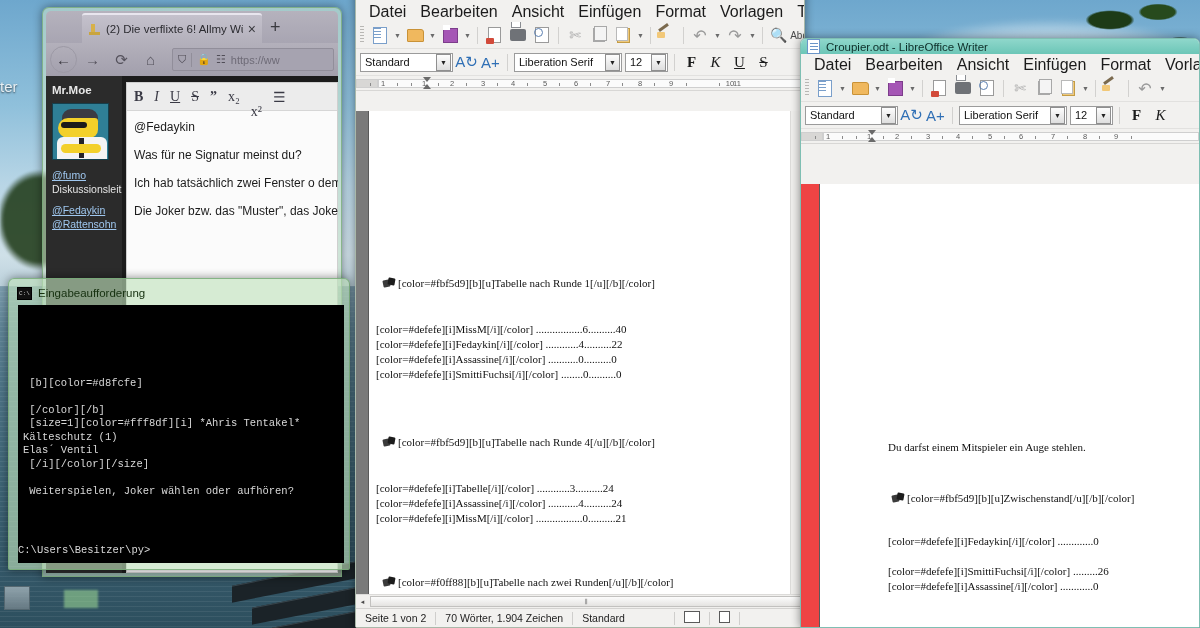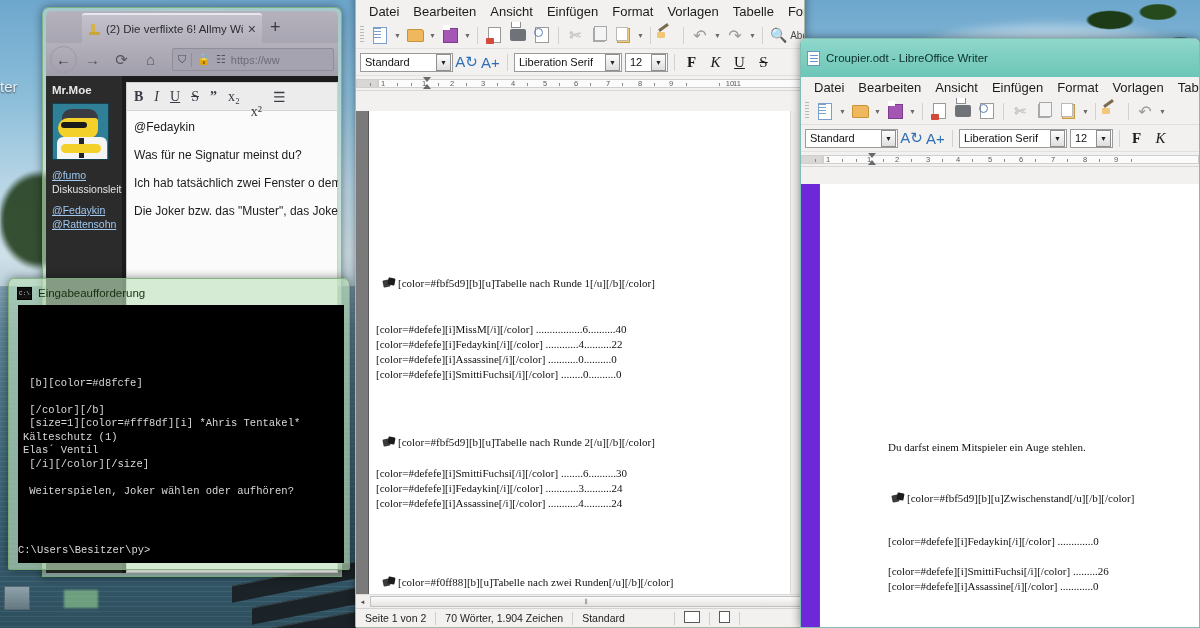--- a/index.html
+++ b/index.html
@@ -167,33 +167,33 @@
   #lo1 {
     left:355px; top:-18px; width:450px; height:646px;
     background:#f2f1ef; border:1px solid #a9b8a9;
   }
   #lo2 {
     left:800px; top:38px; width:400px; height:590px;
     background:#f2f1ef; border:1px solid #7fbfb3;
     border-radius:6px 6px 0 0;
   }
   .lo-titlebar {
-    height:38px; display:flex; align-items:center; gap:6px; padding:0 6px;
+    height:15px; display:flex; align-items:center; gap:6px; padding:0 6px;
     background:linear-gradient(180deg,#8fd7cb,#6cc6b7);
     border-radius:5px 5px 0 0;
     font-size:11.5px; color:#0d2e29;
   }
   .lo-title-icon {
     width:13px; height:15px; background:#fff; border:1px solid #6a95c8; position:relative;
   }
   .lo-title-icon::after{ content:""; position:absolute; left:2px; top:3px; width:8px; height:1px;
     box-shadow:0 0 0 0 #6a95c8, 0 3px 0 0 #6a95c8, 0 6px 0 0 #6a95c8; background:#6a95c8; }
   .lo-menubar {
     height:21px; background:#f2f1ef; display:flex; align-items:center;
-    gap:0px; padding:0 6px; font-size:13px; color:#1b1b1b; overflow:hidden;
+    gap:0px; padding:0 6px; font-size:16px; color:#1b1b1b; overflow:hidden;
   }
   .lo-menu-item { padding:2px 7px; white-space:nowrap; }
   .lo-toolbar {
     height:27px; background:#f2f1ef; display:flex; align-items:center;
     gap:2px; padding:0 4px; overflow:hidden; border-bottom:1px solid #e2e1df;
   }
   .lo-grip { width:4px; height:18px; flex:none;
     background:repeating-linear-gradient(180deg,#b8b7b4 0 1px, transparent 1px 3px);
     margin-right:3px; }
   .tb-ico { width:22px; height:22px; flex:none; position:relative; display:flex; align-items:center; justify-content:center; }
@@ -534,24 +534,24 @@
 
   <div class="lo-canvas" style="left:0;right:14px;top:128px;bottom:33px;">
     <div class="lo-page" style="left:12px;top:-16px;width:424px;height:600px;">
 
       <div class="doc-text" style="left:14px;top:180px;"><span class="dice-ico"></span><span>[color=#fbf5d9][b][u]Tabelle nach Runde 1[/u][/b][/color]</span></div>
       <div class="doc-text" style="left:7px;top:226px;">[color=#defefe][i]MissM[/i][/color] .................6..........40</div>
       <div class="doc-text" style="left:7px;top:241px;">[color=#defefe][i]Fedaykin[/i][/color] ............4..........22</div>
       <div class="doc-text" style="left:7px;top:256px;">[color=#defefe][i]Assassine[/i][/color] ...........0..........0</div>
       <div class="doc-text" style="left:7px;top:271px;">[color=#defefe][i]SmittiFuchsi[/i][/color] ........0..........0</div>
 
-      <div class="doc-text" style="left:14px;top:339px;"><span class="dice-ico"></span><span>[color=#fbf5d9][b][u]Tabelle nach Runde 2[/u][/b][/color]</span></div>
-      <div class="doc-text" style="left:7px;top:370px;">[color=#defefe][i]SmittiFuchsi[/i][/color] ........6..........30</div>
-      <div class="doc-text" style="left:7px;top:385px;">[color=#defefe][i]Fedaykin[/i][/color] ............3..........24</div>
+      <div class="doc-text" style="left:14px;top:339px;"><span class="dice-ico"></span><span>[color=#fbf5d9][b][u]Tabelle nach Runde 4[/u][/b][/color]</span></div>
+      <div class="doc-text" style="left:7px;top:385px;">[color=#defefe][i]Tabelle[/i][/color] ............3..........24</div>
       <div class="doc-text" style="left:7px;top:400px;">[color=#defefe][i]Assassine[/i][/color] ...........4..........24</div>
+      <div class="doc-text" style="left:7px;top:415px;">[color=#defefe][i]MissM[/i][/color] .................0..........21</div>
 
       <div class="doc-text" style="left:14px;top:479px;"><span class="dice-ico"></span><span>[color=#f0ff88][b][u]Tabelle nach zwei Runden[/u][/b][/color]</span></div>
 
     </div>
   </div>
 
   <div class="lo-vscroll" style="top:128px;bottom:33px;"></div>
 
   <div class="lo-hscroll">
     <span class="hs-arrow">◂</span>
@@ -676,21 +676,21 @@
       <span class="ruler-num" style="left:252px;">7</span>
       <span class="ruler-tick" style="left:266px;"></span>
       <span class="ruler-num" style="left:284px;">8</span>
       <span class="ruler-tick" style="left:298px;"></span>
       <span class="ruler-num" style="left:315px;">9</span>
       <span class="ruler-tick" style="left:330px;"></span>
     </span>
     <span class="ruler-indent" style="left:67px;"></span>
   </div>
 
-  <div class="lo-canvas" style="left:0;right:0;top:145px;bottom:0;background:#6d28d9;">
+  <div class="lo-canvas" style="left:0;right:0;top:145px;bottom:0;background:#ef4444;">
     <div class="lo-page" style="left:18px;top:-35px;width:420px;height:600px;">
       <div class="doc-text" style="left:68px;top:290px;">Du darfst einem Mitspieler ein Auge stehlen.</div>
       <div class="doc-text" style="left:72px;top:341px;"><span class="dice-ico"></span><span>[color=#fbf5d9][b][u]Zwischenstand[/u][/b][/color]</span></div>
       <div class="doc-text" style="left:68px;top:384px;">[color=#defefe][i]Fedaykin[/i][/color] .............0</div>
       <div class="doc-text" style="left:68px;top:414px;">[color=#defefe][i]SmittiFuchsi[/i][/color] .........26</div>
       <div class="doc-text" style="left:68px;top:429px;">[color=#defefe][i]Assassine[/i][/color] ............0</div>
     </div>
   </div>
 </div>
 

